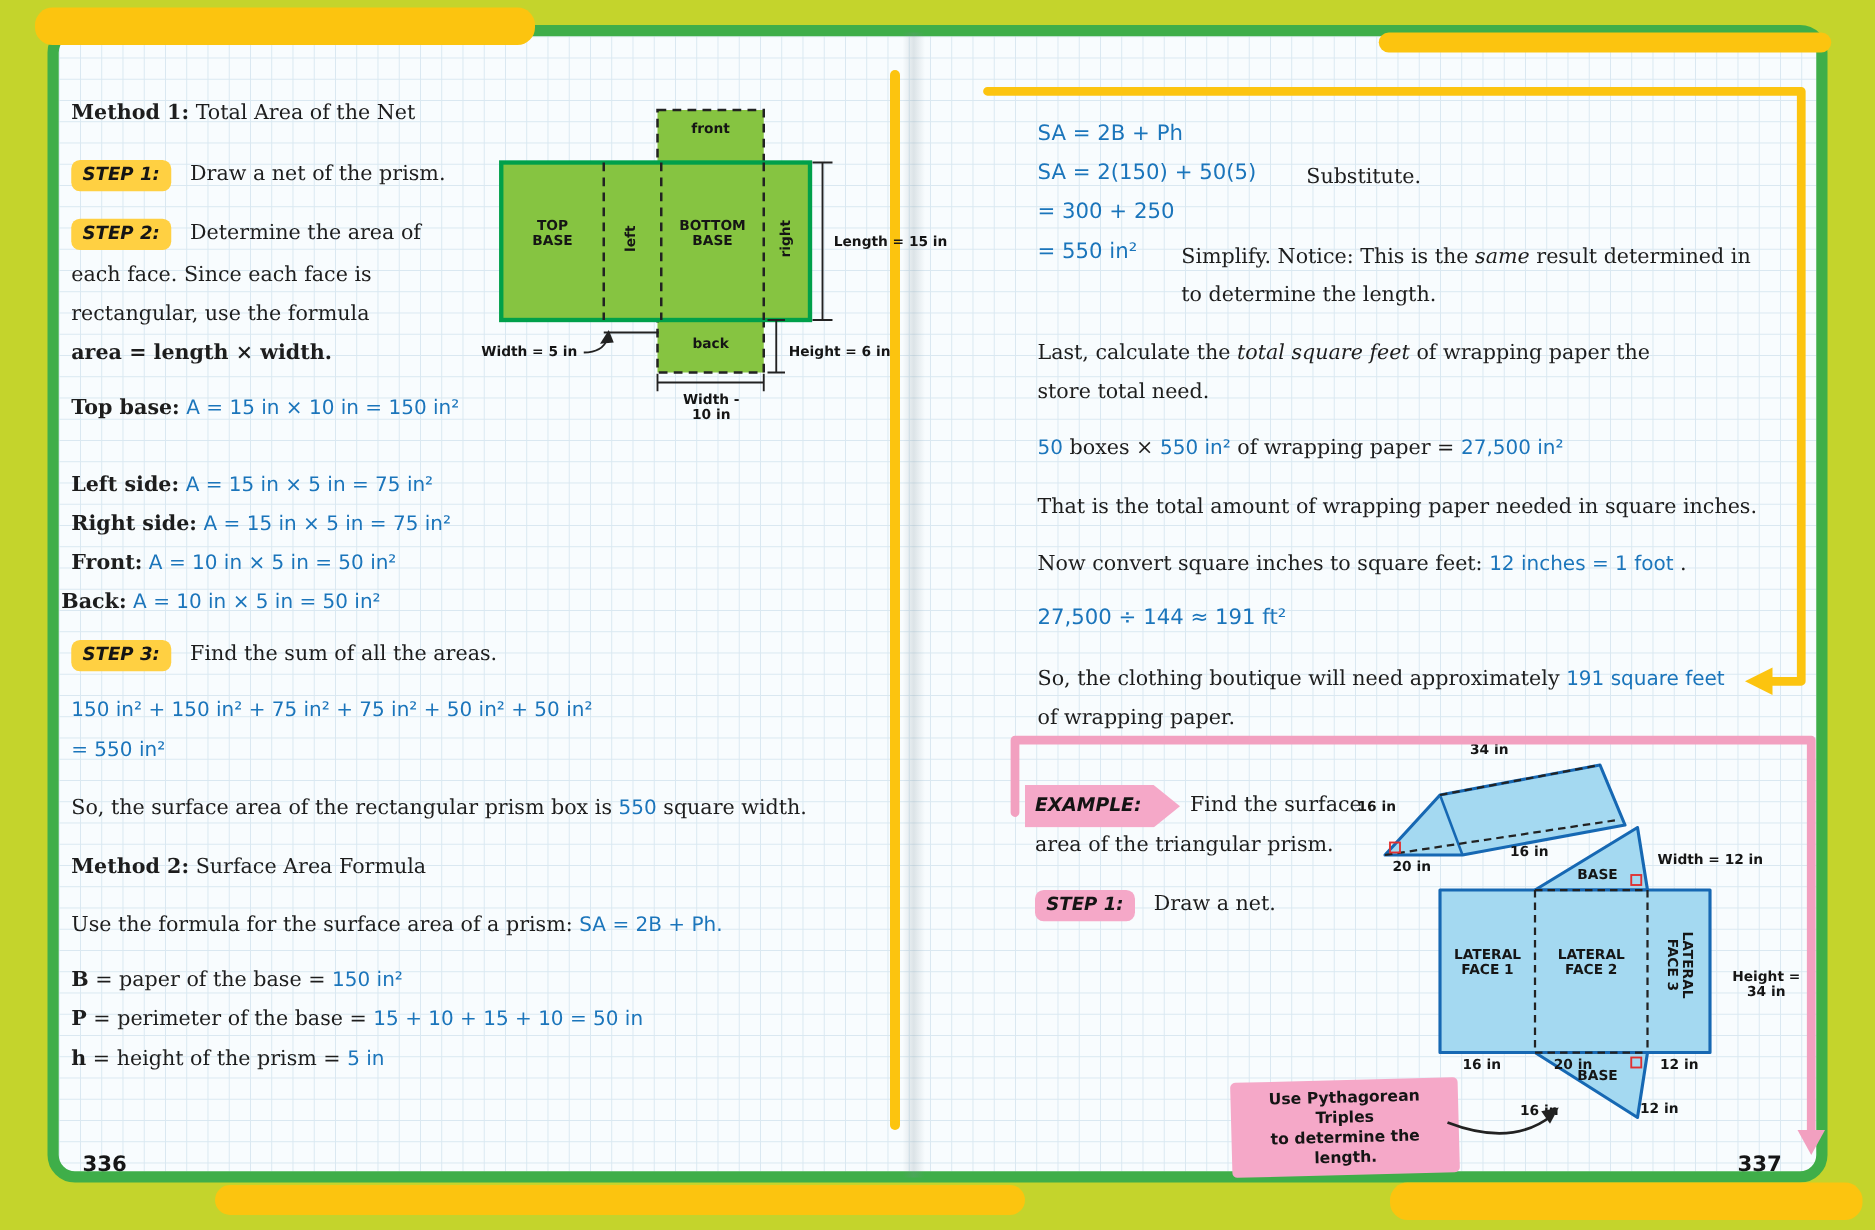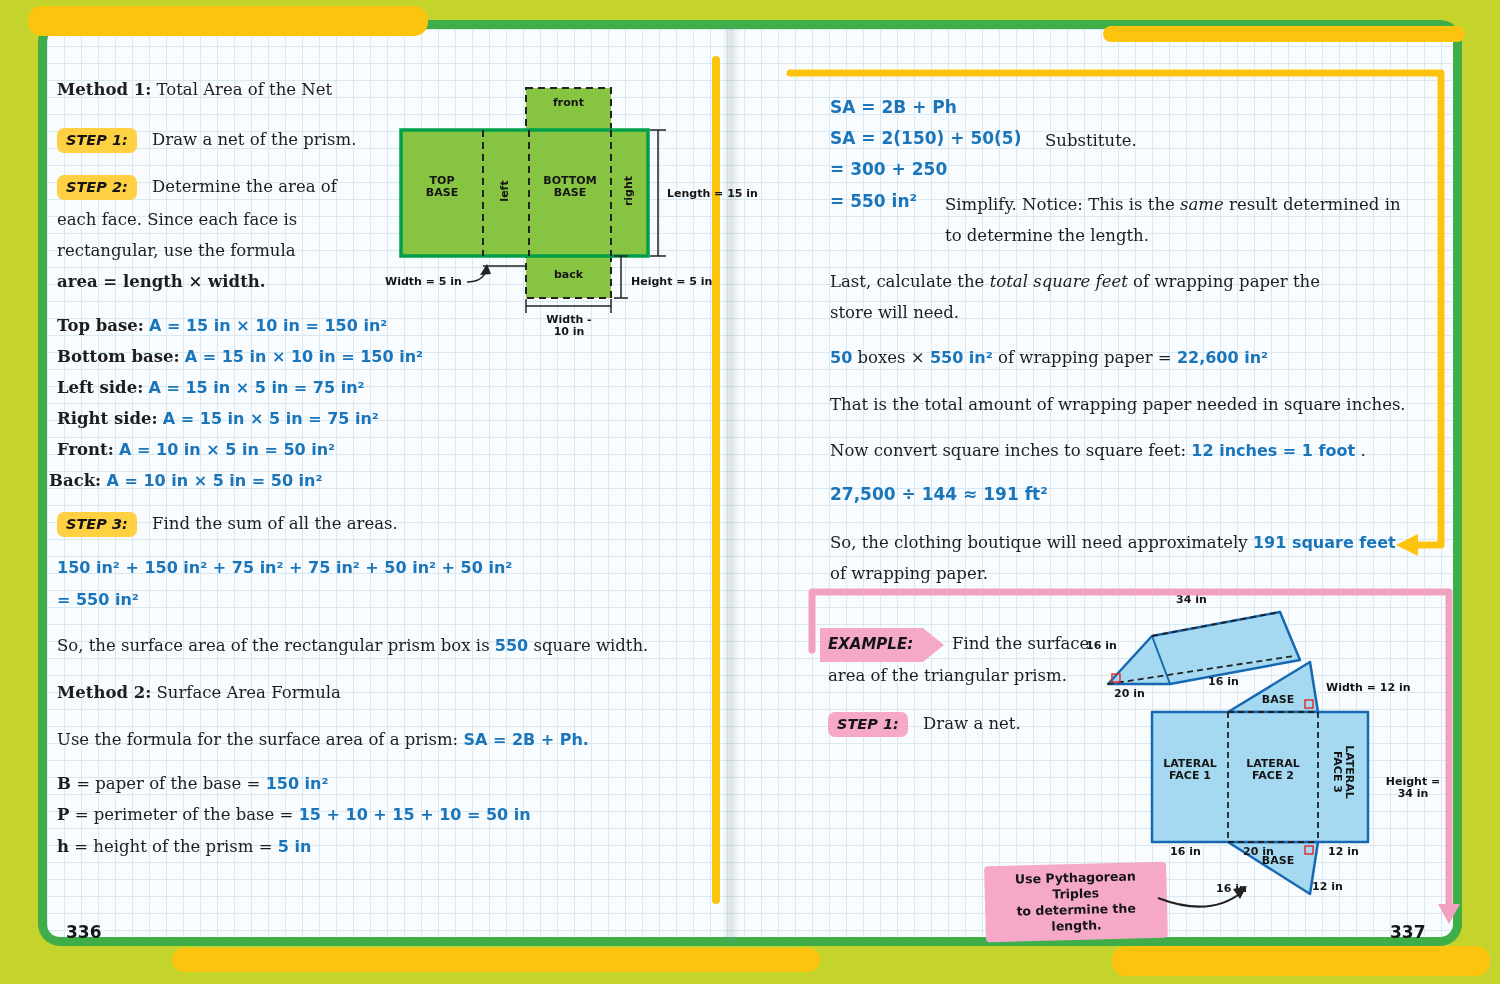--- a/index.html
+++ b/index.html
@@ -19,21 +19,21 @@
     border:9px solid #3fae49; border-radius:22px; z-index:1; }
   .fold { position:absolute; left:722px; top:26px; width:18px; height:916px; z-index:2;
     background:linear-gradient(90deg, rgba(120,140,150,0) 0%, rgba(120,140,150,0.22) 50%, rgba(120,140,150,0) 100%); }
   .ydivider { position:absolute; left:712px; top:56px; width:8px; height:848px;
     background:#fcc40f; border-radius:4px; z-index:3; }
 
   
   .t { position:absolute; white-space:nowrap; font-size:16.5px; color:#1d1d1d; line-height:1.25; z-index:3; }
   .b { font-weight:bold; }
   .i { font-style:italic; }
-  .blue { color:#1b75bb; font-family:"DejaVu Sans", sans-serif; font-weight:bold; font-size:16px; }
+  .blue { color:#1b75bb; font-family:"DejaVu Sans", sans-serif; font-weight:normal; font-size:16px; }
   .blue.lg { font-size:17px; }
   .pill { display:inline-block; background:#ffd042; border-radius:7px; padding:3px 9px 4px;
     font-family:"DejaVu Sans", sans-serif; font-weight:bold; font-style:italic;
     font-size:14.5px; color:#151515; margin-right:10px; }
   .pill.pk { background:#f5a8c8; }
   .pageno { position:absolute; font-family:"DejaVu Sans", sans-serif; font-weight:bold;
     font-size:17px; color:#161616; z-index:3; }
 
   
   .exarrow { position:absolute; left:820px; top:628px; width:124px; height:34px;
@@ -96,24 +96,20 @@
   <div class="t" style="left:57px;top:175px">
     <span class="pill">STEP 2:</span>
     <span>Determine the area of</span>
   </div>
   <div class="t" style="left:57px;top:210px">each face. Since each face is</div>
   <div class="t" style="left:57px;top:241px">rectangular, use the formula</div>
   <div class="t b" style="left:57px;top:272px">area = length × width.</div>
 
   <div class="t" style="left:57px;top:316px">
     <span class="b">Top base:</span>
-    <span class="blue">A = 15 in × 10 in = 150 in²</span>
-  </div>
-  <div class="t" style="left:57px;top:347px">
-    <span class="b">Bottom base:</span>
     <span class="blue">A = 15 in × 10 in = 150 in²</span>
   </div>
   <div class="t" style="left:57px;top:378px">
     <span class="b">Left side:</span>
     <span class="blue">A = 15 in × 5 in = 75 in²</span>
   </div>
   <div class="t" style="left:57px;top:409px">
     <span class="b">Right side:</span>
     <span class="blue">A = 15 in × 5 in = 75 in²</span>
   </div>
@@ -194,49 +190,49 @@
       <polygon points="106,184 99,195 110,194" fill="#222"></polygon>
     </svg>
     <div class="dlabel c" style="left:145px;top:17px;width:85px">front</div>
     <div class="dlabel c" style="left:38px;top:95px;width:46px">TOP BASE</div>
     <div class="dlabel rot" style="left:104px;top:105px;width:40px">left</div>
     <div class="dlabel c" style="left:161px;top:95px;width:56px">BOTTOM BASE</div>
     <div class="dlabel rot" style="left:228px;top:105px;width:40px">right</div>
     <div class="dlabel c" style="left:145px;top:189px;width:85px">back</div>
     <div class="dlabel" style="left:286px;top:108px">Length = 15 in</div>
     <div class="dlabel" style="left:4px;top:196px">Width = 5 in</div>
-    <div class="dlabel" style="left:250px;top:196px">Height = 5 in</div>
+    <div class="dlabel" style="left:250px;top:196px">Height = 6 in</div>
     <div class="dlabel c" style="left:158px;top:234px;width:60px">Width - 10 in</div>
   </div>
 
   <div class="t blue lg" style="left:830px;top:97px">SA = 2B + Ph</div>
   <div class="t blue lg" style="left:830px;top:128px">SA = 2(150) + 50(5)</div>
   <div class="t" style="left:1045px;top:131px">Substitute.</div>
   <div class="t blue lg" style="left:830px;top:159px">= 300 + 250</div>
   <div class="t blue lg" style="left:830px;top:191px">= 550 in²</div>
   <div class="t" style="left:945px;top:195px">
     <span>Simplify. Notice: This is the</span>
     <span class="i">same</span>
     <span>result determined in</span>
   </div>
   <div class="t" style="left:945px;top:226px">to determine the length.</div>
 
   <div class="t" style="left:830px;top:272px">
     <span>Last, calculate the</span>
     <span class="i">total square feet</span>
     <span>of wrapping paper the</span>
   </div>
-  <div class="t" style="left:830px;top:303px">store will need.</div>
+  <div class="t" style="left:830px;top:303px">store total need.</div>
 
   <div class="t" style="left:830px;top:348px">
     <span class="blue">50</span>
     <span>boxes ×</span>
     <span class="blue">550 in²</span>
     <span>of wrapping paper =</span>
-    <span class="blue">22,600 in²</span>
+    <span class="blue">27,500 in²</span>
   </div>
 
   <div class="t" style="left:830px;top:395px">That is the total amount of wrapping paper needed in square inches.</div>
 
   <div class="t" style="left:830px;top:441px">
     <span>Now convert square inches to square feet:</span>
     <span class="blue">12 inches = 1 foot</span>
     <span>.</span>
   </div>
 

